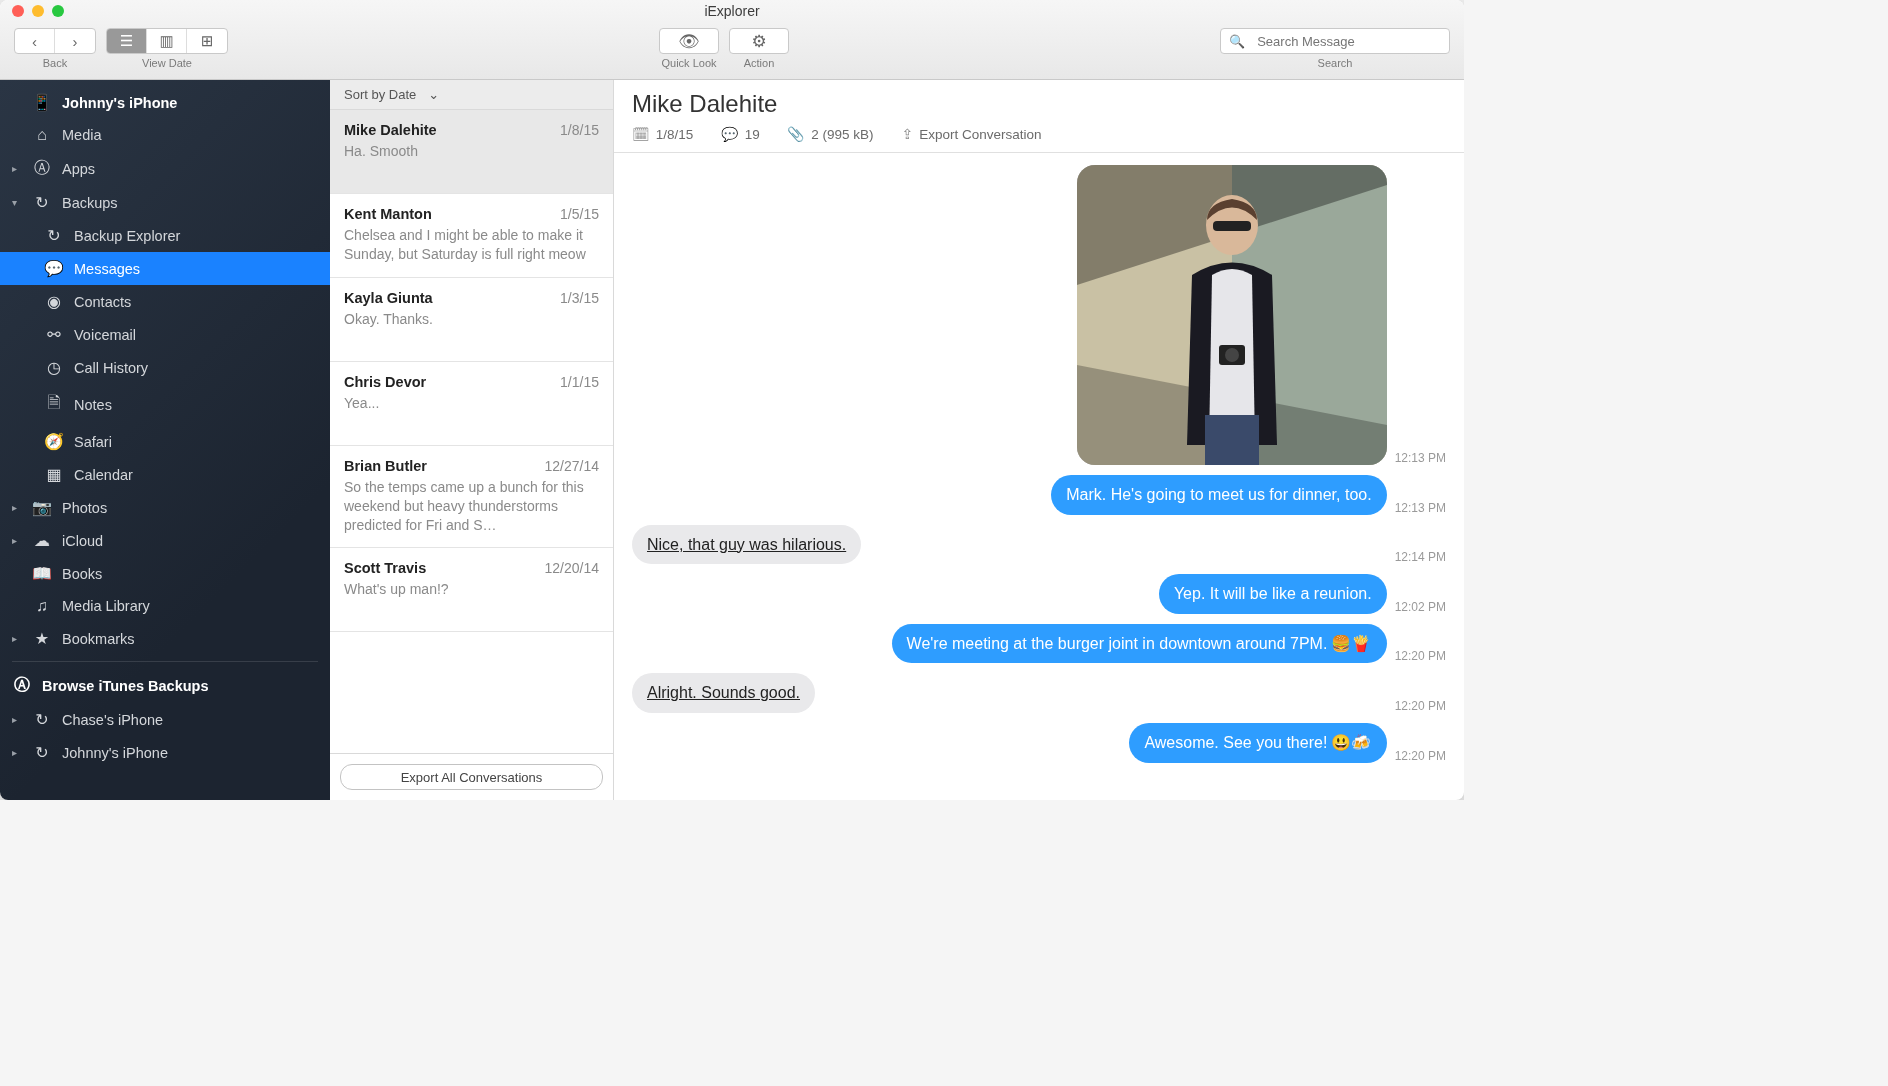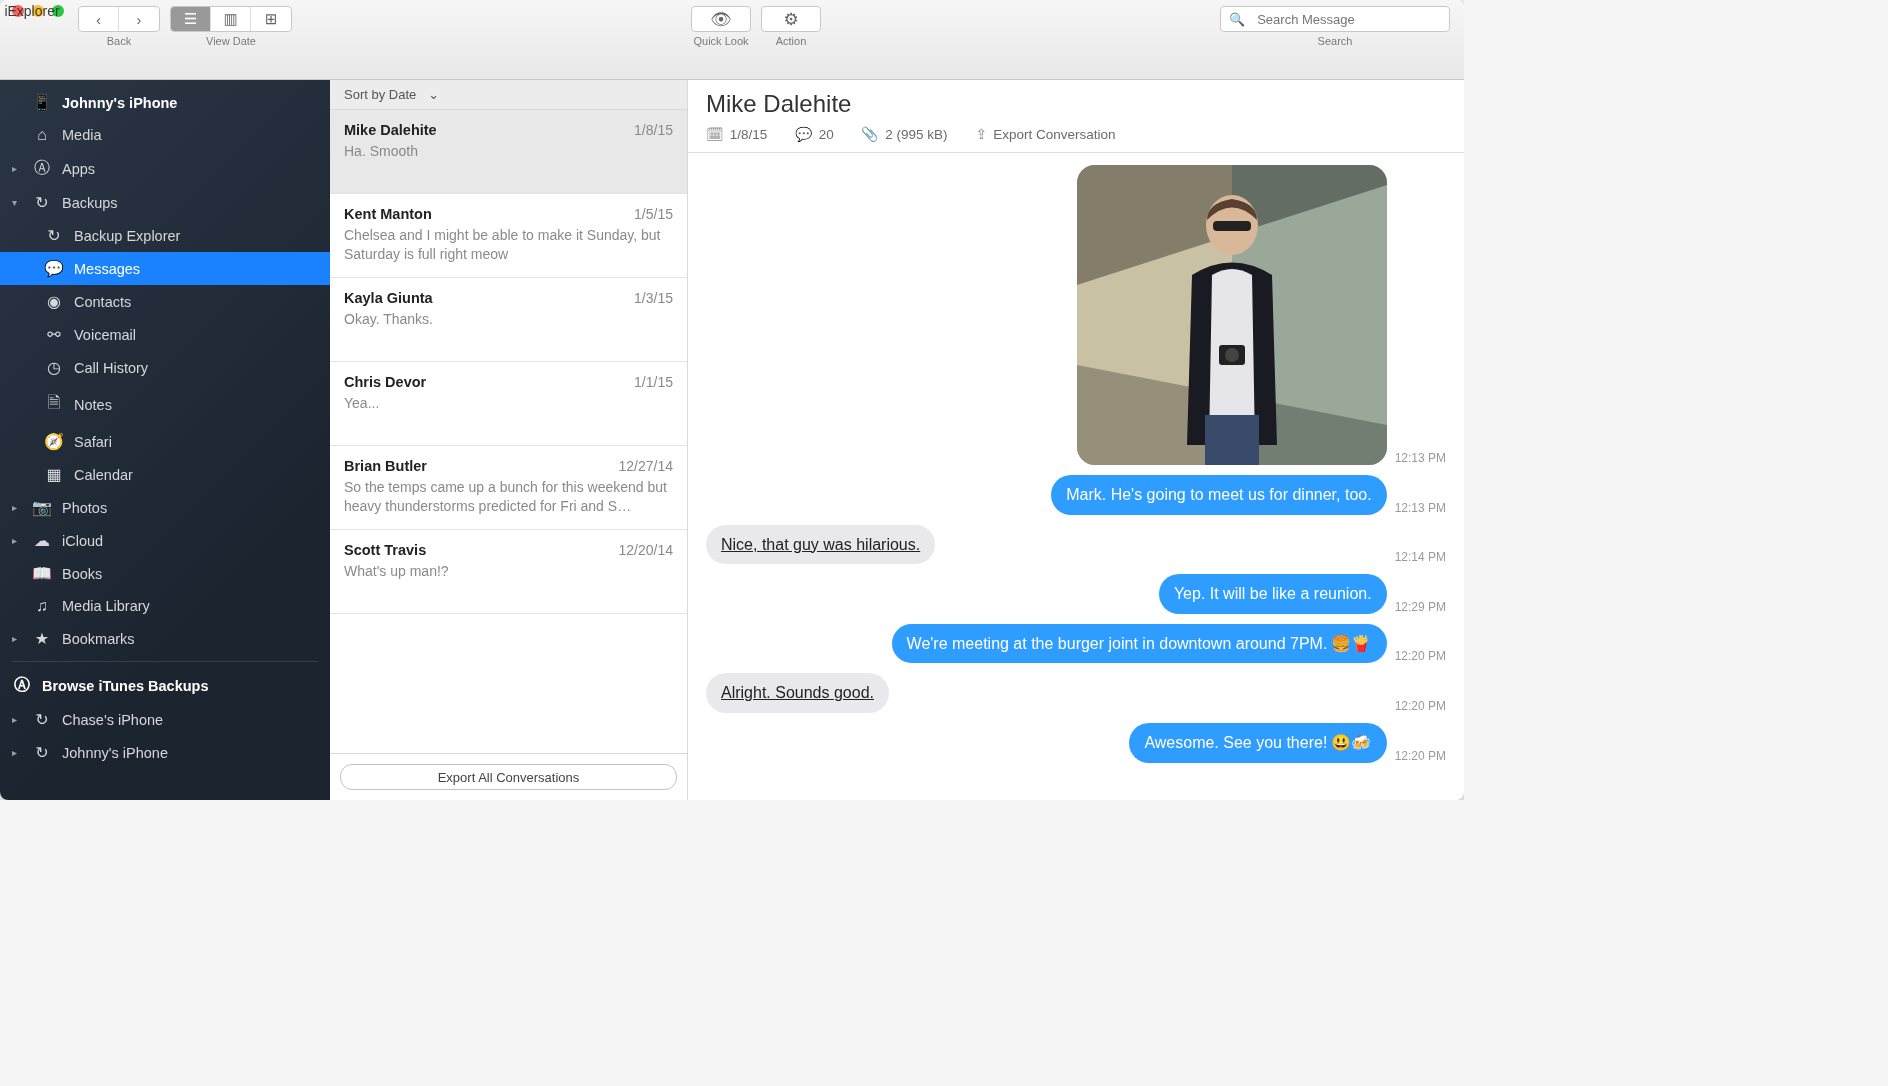--- a/index.html
+++ b/index.html
@@ -1,20 +1,20 @@
 <!DOCTYPE html>
 <html><head>
 <meta charset="utf-8">
 <style>
 * { box-sizing: border-box; margin: 0; padding: 0; }
 body { font-family: -apple-system, "Helvetica Neue", Arial, sans-serif; background: #f5f5f5; width: 1464px; height: 800px; overflow: hidden; }
 .window { width: 1464px; height: 800px; background: #fff; border-radius: 8px; box-shadow: 0 10px 40px rgba(0,0,0,0.3); display: flex; flex-direction: column; overflow: hidden; }
 
 
-.titlebar { height: 80px; background: linear-gradient(to bottom, #f6f6f6, #e8e8e8); border-bottom: 1px solid #c9c9c9; display: flex; flex-direction: row; }
+.titlebar { height: 80px; background: linear-gradient(to bottom, #f6f6f6, #e8e8e8); border-bottom: 1px solid #c9c9c9; display: flex; flex-direction: column; }
 .titlebar-top { height: 22px; display: flex; align-items: center; position: relative; }
 .traffic-lights { display: flex; gap: 8px; padding-left: 12px; }
 .traffic-light { width: 12px; height: 12px; border-radius: 50%; }
 .tl-close { background: #ff5f57; }
 .tl-min { background: #febc2e; }
 .tl-max { background: #28c840; }
 .window-title { position: absolute; left: 0; right: 0; text-align: center; font-size: 14px; color: #3c3c3c; pointer-events: none; }
 
 .toolbar { flex: 1; display: flex; align-items: flex-start; padding: 6px 14px 0 14px; gap: 10px; }
 .toolbar-group { display: flex; flex-direction: column; align-items: center; }
@@ -33,21 +33,21 @@
 .sidebar { width: 330px; background: linear-gradient(135deg, #2a3544, #1c2430 70%); color: #d4d7db; overflow-y: auto; padding-top: 6px; font-size: 14.5px; }
 .sb-item { display: flex; align-items: center; padding: 7px 12px; gap: 10px; cursor: pointer; }
 .sb-item .disclosure { width: 10px; font-size: 10px; color: #9aa0a8; }
 .sb-item.heading { font-weight: 600; color: #fff; }
 .sb-item.grandchild { padding-left: 44px; }
 .sb-item.active { background: #1a82ff; color: #fff; }
 .sb-item .icon { width: 20px; text-align: center; font-size: 16px; }
 .sb-sep { height: 1px; background: rgba(255,255,255,0.12); margin: 6px 12px; }
 
 
-.convo-list { width: 358px; border-right: 1px solid #d9d9d9; display: flex; flex-direction: column; background: #fff; }
+.convo-list { width: 284px; border-right: 1px solid #d9d9d9; display: flex; flex-direction: column; background: #fff; }
 .convo-sort { height: 30px; background: #ececec; border-bottom: 1px solid #d9d9d9; display: flex; align-items: center; padding: 0 14px; font-size: 13px; color: #555; gap: 12px; cursor: pointer; }
 .convo-items { flex: 1; overflow-y: auto; }
 .convo { padding: 12px 14px 12px 14px; border-bottom: 1px solid #e4e4e4; cursor: pointer; min-height: 84px; }
 .convo.active { background: #e8e8e8; }
 .convo-head { display: flex; justify-content: space-between; font-size: 14.5px; margin-bottom: 4px; }
 .convo-name { font-weight: 600; color: #222; }
 .convo-date { color: #8a8a8a; font-size: 14px; }
 .convo-preview { font-size: 14px; color: #8a8a8a; line-height: 1.35; }
 .convo-export { padding: 10px; border-top: 1px solid #d9d9d9; }
 .convo-export button { width: 100%; height: 26px; background: #fff; border: 1px solid #c3c3c3; border-radius: 12px; font-size: 13px; color: #444; cursor: pointer; }
@@ -291,21 +291,21 @@
     <div class="messages-pane">
       <div class="msg-header">
         <div class="msg-title">Mike Dalehite</div>
         <div class="msg-meta">
           <div class="meta-item">
               <span class="meta-icon">🗓</span>
               <span>1/8/15</span>
             </div>
           <div class="meta-item">
               <span class="meta-icon">💬</span>
-              <span>20</span>
+              <span>19</span>
             </div>
           <div class="meta-item">
               <span class="meta-icon">📎</span>
               <span>2 (995 kB)</span>
             </div>
           <div class="meta-item export-link">
               <span class="meta-icon">⇪</span>
               <span>Export Conversation</span>
             </div>
         </div>
@@ -341,21 +341,21 @@
 
         <div class="msg-row in">
           <div class="bubble in">Nice, that guy was hilarious.</div>
           <div class="spacer"></div>
           <div class="msg-time">12:14 PM</div>
         </div>
 
         <div class="msg-row out">
           <div class="spacer"></div>
           <div class="bubble out">Yep. It will be like a reunion.</div>
-          <div class="msg-time">12:29 PM</div>
+          <div class="msg-time">12:02 PM</div>
         </div>
 
         <div class="msg-row out">
           <div class="spacer"></div>
           <div class="bubble out">We're meeting at the burger joint in downtown around 7PM. 🍔🍟</div>
           <div class="msg-time">12:20 PM</div>
         </div>
 
         <div class="msg-row in">
           <div class="bubble in">Alright. Sounds good.</div>

